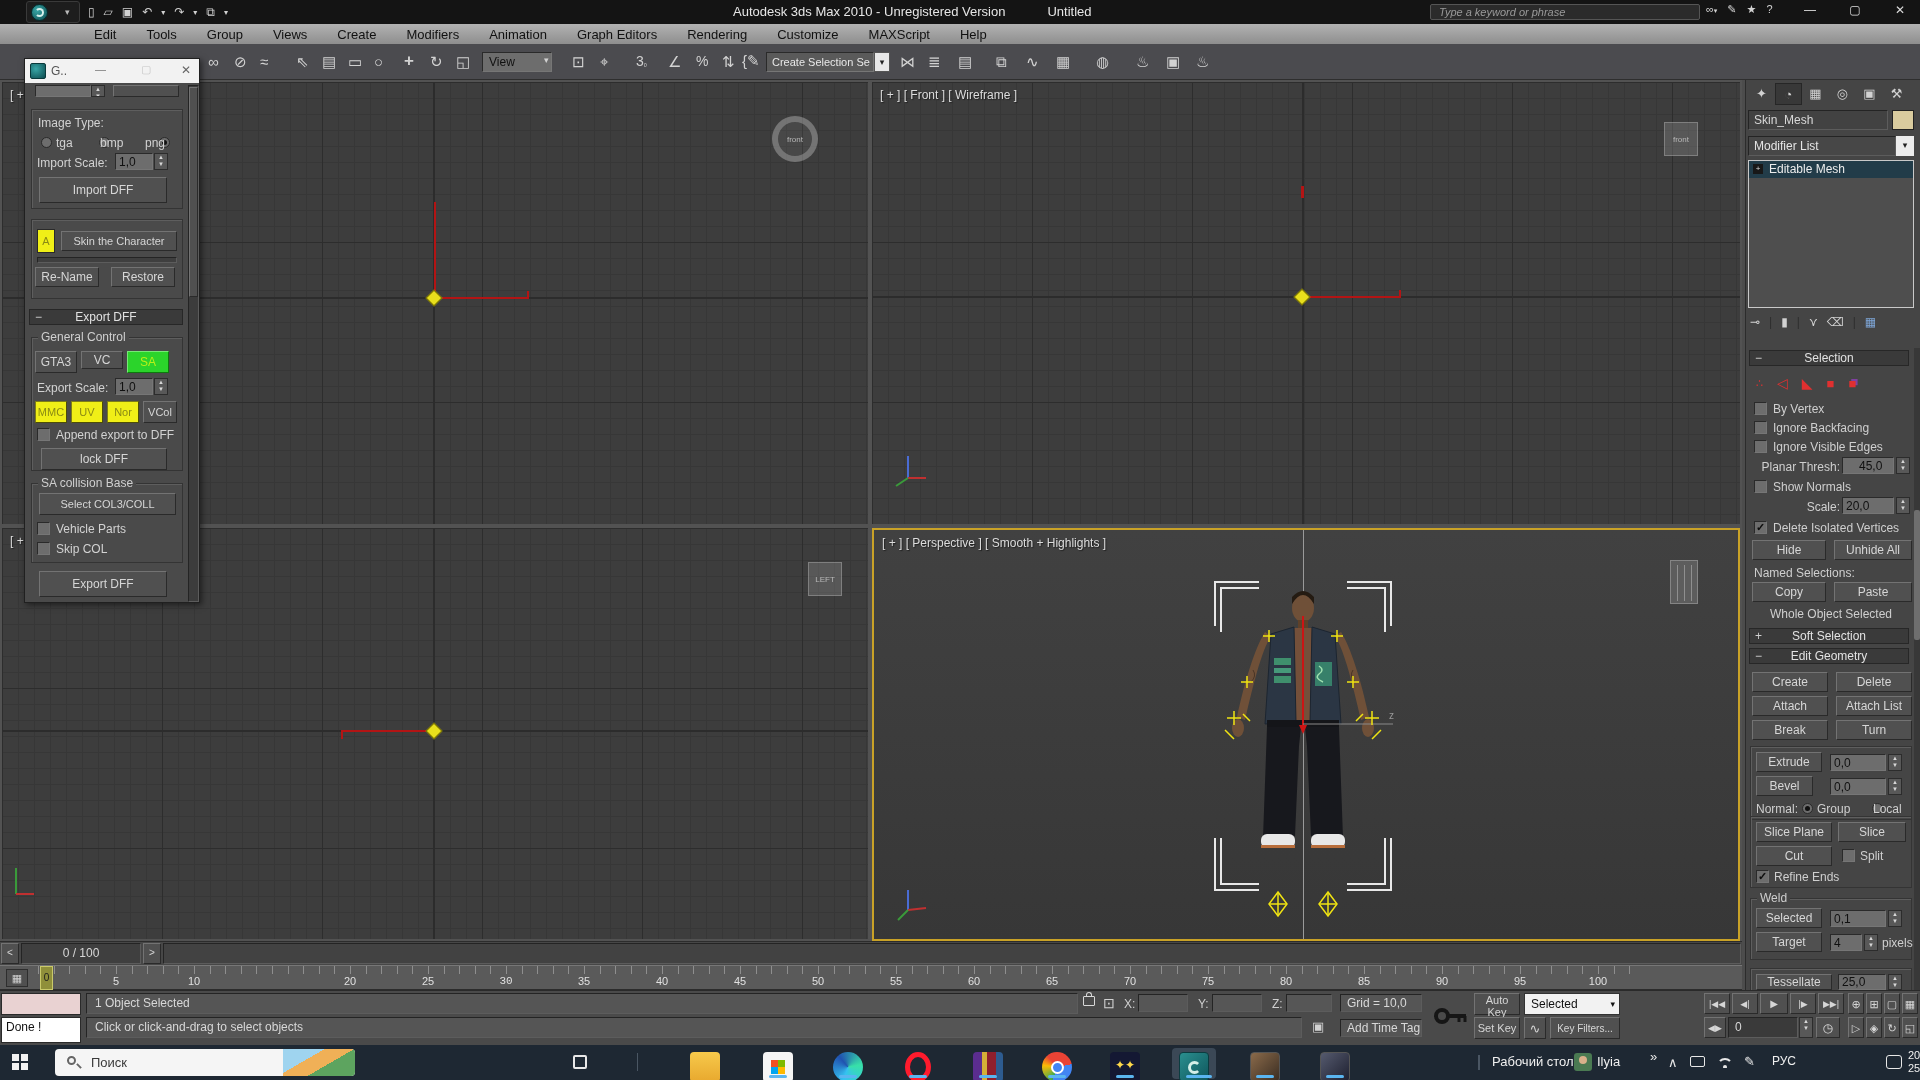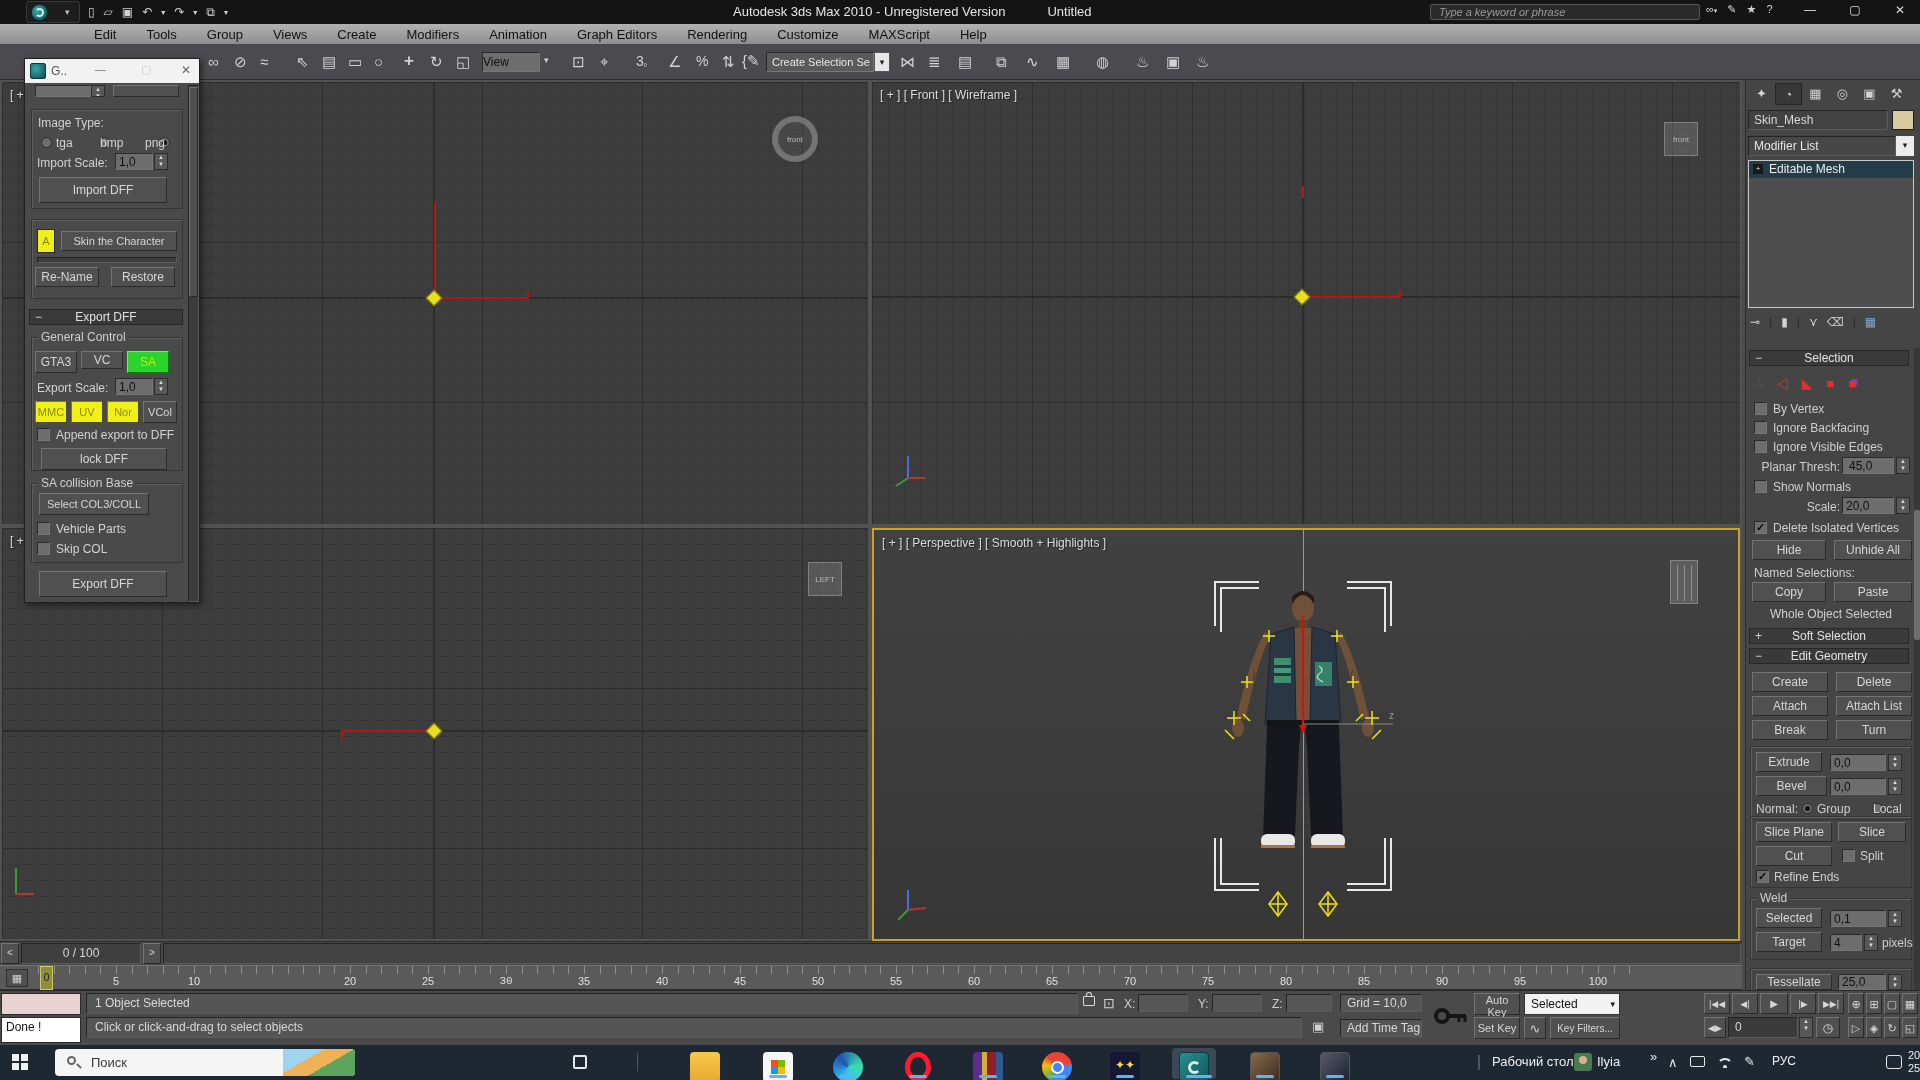--- a/index.html
+++ b/index.html
@@ -96,21 +96,21 @@
     <i class="ab ico" style="left:208px;top:9px;font-size:15px">∞</i>
     <i class="ab ico" style="left:234px;top:9px;font-size:15px">⊘</i>
     <i class="ab ico" style="left:260px;top:9px;font-size:15px">≈</i>
     <i class="ab ico" style="left:296px;top:9px;font-size:15px">⇖</i>
     <i class="ab ico" style="left:322px;top:9px;font-size:15px">▤</i>
     <i class="ab ico" style="left:348px;top:9px;font-size:15px">▭</i>
     <i class="ab ico" style="left:374px;top:9px;font-size:15px">○</i>
     <i class="ab ico" style="left:404px;top:7px;font-size:17px;font-weight:bold">+</i>
     <i class="ab ico" style="left:430px;top:9px;font-size:15px">↻</i>
     <i class="ab ico" style="left:456px;top:9px;font-size:15px">◱</i>
-    <div class="ab sunken" style="left:482px;top:8px;width:58px;height:20px;line-height:18px;padding-left:0"><span>View</span></div>
+    <div class="ab sunken" style="left:482px;top:8px;width:70px;height:20px;line-height:18px;padding-left:6px"><span>View</span></div>
     <span class="ab ico" style="left:544px;top:11px;font-size:9px">▾</span>
     <i class="ab ico" style="left:572px;top:9px;font-size:15px">⊡</i>
     <i class="ab ico" style="left:600px;top:9px;font-size:15px">⌖</i>
     <i class="ab ico" style="left:636px;top:9px;font-size:14px">3<span style="font-size:8px">ₒ</span></i>
     <i class="ab ico" style="left:668px;top:9px;font-size:15px">∠</i>
     <i class="ab ico" style="left:696px;top:9px;font-size:14px">%</i>
     <i class="ab ico" style="left:722px;top:9px;font-size:15px">⇅</i>
     <i class="ab ico" style="left:742px;top:8px;font-size:15px">{✎</i>
     <div class="ab sunken" style="left:766px;top:8px;width:108px;height:20px;line-height:18px;padding-left:5px;font-size:11px;background:#5a5a5a;color:#e8e8e8"><span>Create Selection Se</span></div>
     <div class="ab" style="left:874px;top:8px;width:16px;height:20px;background:#e8e8e8;border:1px solid #555;text-align:center;font-size:9px;line-height:18px;color:#222">▾</div>
@@ -295,21 +295,21 @@
     <button class="ab yellowbtn" style="left:46px;top:342px;width:32px;height:22px"><span>UV</span></button>
     <button class="ab yellowbtn" style="left:82px;top:342px;width:32px;height:22px"><span>Nor</span></button>
     <button class="ab raised" style="left:118px;top:342px;width:34px;height:22px;font-size:11px"><span>VCol</span></button>
     <span class="ab cbox" style="left:12px;top:369px"></span>
     <span class="ab dlg-lbl" style="left:31px;top:369px">Append export to DFF</span>
     <button class="ab raised" style="left:16px;top:389px;width:126px;height:22px"><span>lock DFF</span></button>
 
     <div class="ab gbox" style="left:6px;top:424px;width:152px;height:80px">
       <span class="legend">SA collision Base</span>
     </div>
-    <button class="ab raised" style="left:14px;top:434px;width:110px;height:22px;font-size:11px"><span>Select COL3/COLL</span></button>
+    <button class="ab raised" style="left:14px;top:434px;width:137px;height:22px;font-size:11px"><span>Select COL3/COLL</span></button>
     <span class="ab cbox" style="left:12px;top:463px"></span>
     <span class="ab dlg-lbl" style="left:31px;top:463px">Vehicle Parts</span>
     <span class="ab cbox" style="left:12px;top:483px"></span>
     <span class="ab dlg-lbl" style="left:31px;top:483px">Skip COL</span>
 
     <button class="ab raised" style="left:14px;top:512px;width:128px;height:26px"><span>Export DFF</span></button>
 
     <div class="ab sunkdark" style="left:163px;top:26px;width:11px;height:517px;background:#3c3c3c"></div>
     <div class="ab raised" style="left:164px;top:28px;width:9px;height:210px"></div>
   </div>
@@ -353,21 +353,21 @@
       <i class="ico" style="color:#e03030;font-size:13px">■</i>
       <i class="ico" style="color:#e03030;font-size:13px;text-shadow:2px -2px 0 #8040a0">■</i>
     </div>
     <span class="ab cbox" style="left:8px;top:322px"></span>
     <span class="ab lbl" style="left:27px;top:322px">By Vertex</span>
     <span class="ab cbox" style="left:8px;top:341px"></span>
     <span class="ab lbl" style="left:27px;top:341px">Ignore Backfacing</span>
     <span class="ab cbox" style="left:8px;top:360px"></span>
     <span class="ab lbl" style="left:27px;top:360px">Ignore Visible Edges</span>
     <span class="ab lbl" style="left:4px;top:380px;width:90px;text-align:right">Planar Thresh:</span>
-    <div class="ab sunken" style="left:96px;top:377px;width:52px;height:17px;padding:1px 6px"><span>45,0</span></div>
+    <div class="ab sunken" style="left:96px;top:377px;width:52px;height:17px;padding:1px 16px"><span>45,0</span></div>
     <span class="ab spin" style="left:150px;top:377px;height:17px"></span>
     <span class="ab cbox" style="left:8px;top:400px"></span>
     <span class="ab lbl" style="left:27px;top:400px">Show Normals</span>
     <span class="ab lbl" style="left:4px;top:420px;width:90px;text-align:right">Scale:</span>
     <div class="ab sunken" style="left:96px;top:417px;width:52px;height:17px;padding:1px 3px"><span>20,0</span></div>
     <span class="ab spin" style="left:150px;top:417px;height:17px"></span>
     <span class="ab cbox" style="left:8px;top:441px">✓</span>
     <span class="ab lbl" style="left:27px;top:441px">Delete Isolated Vertices</span>
     <button class="ab raised" style="left:6px;top:460px;width:74px;height:20px"><span>Hide</span></button>
     <button class="ab raised" style="left:88px;top:460px;width:78px;height:20px"><span>Unhide All</span></button>
@@ -382,21 +382,21 @@
     <button class="ab raised" style="left:6px;top:592px;width:76px;height:20px"><span>Create</span></button>
     <button class="ab raised" style="left:90px;top:592px;width:76px;height:20px"><span>Delete</span></button>
     <button class="ab raised" style="left:6px;top:616px;width:76px;height:20px"><span>Attach</span></button>
     <button class="ab raised" style="left:90px;top:616px;width:76px;height:20px"><span>Attach List</span></button>
     <button class="ab raised" style="left:6px;top:640px;width:76px;height:20px"><span>Break</span></button>
     <button class="ab raised" style="left:90px;top:640px;width:76px;height:20px"><span>Turn</span></button>
     <div class="ab gbox" style="left:4px;top:666px;width:162px;height:74px"></div>
     <button class="ab raised" style="left:10px;top:672px;width:66px;height:20px"><span>Extrude</span></button>
     <div class="ab sunken" style="left:84px;top:674px;width:56px;height:17px;padding:1px 3px"><span>0,0</span></div>
     <span class="ab spin" style="left:142px;top:674px;height:17px"></span>
-    <button class="ab raised" style="left:10px;top:696px;width:71px;height:20px"><span>Bevel</span></button>
+    <button class="ab raised" style="left:10px;top:696px;width:57px;height:20px"><span>Bevel</span></button>
     <div class="ab sunken" style="left:84px;top:698px;width:56px;height:17px;padding:1px 3px"><span>0,0</span></div>
     <span class="ab spin" style="left:142px;top:698px;height:17px"></span>
     <span class="ab lbl" style="left:10px;top:722px">Normal:</span>
     <span class="ab radio on" style="left:56px;top:722px"></span>
     <span class="ab lbl" style="left:71px;top:722px">Group</span>
     <span class="ab radio" style="left:112px;top:722px"></span>
     <span class="ab lbl" style="left:127px;top:722px">Local</span>
     <div class="ab gbox" style="left:4px;top:736px;width:162px;height:72px"></div>
     <button class="ab raised" style="left:10px;top:742px;width:76px;height:20px"><span>Slice Plane</span></button>
     <button class="ab raised" style="left:92px;top:742px;width:68px;height:20px"><span>Slice</span></button>

